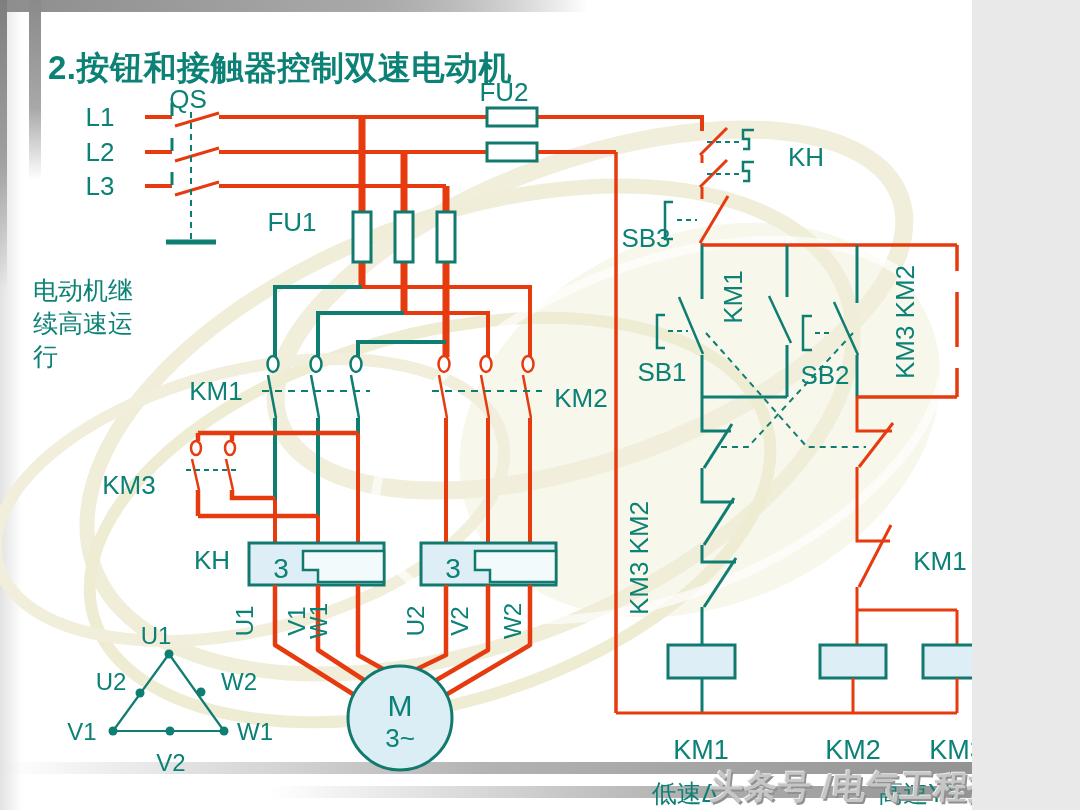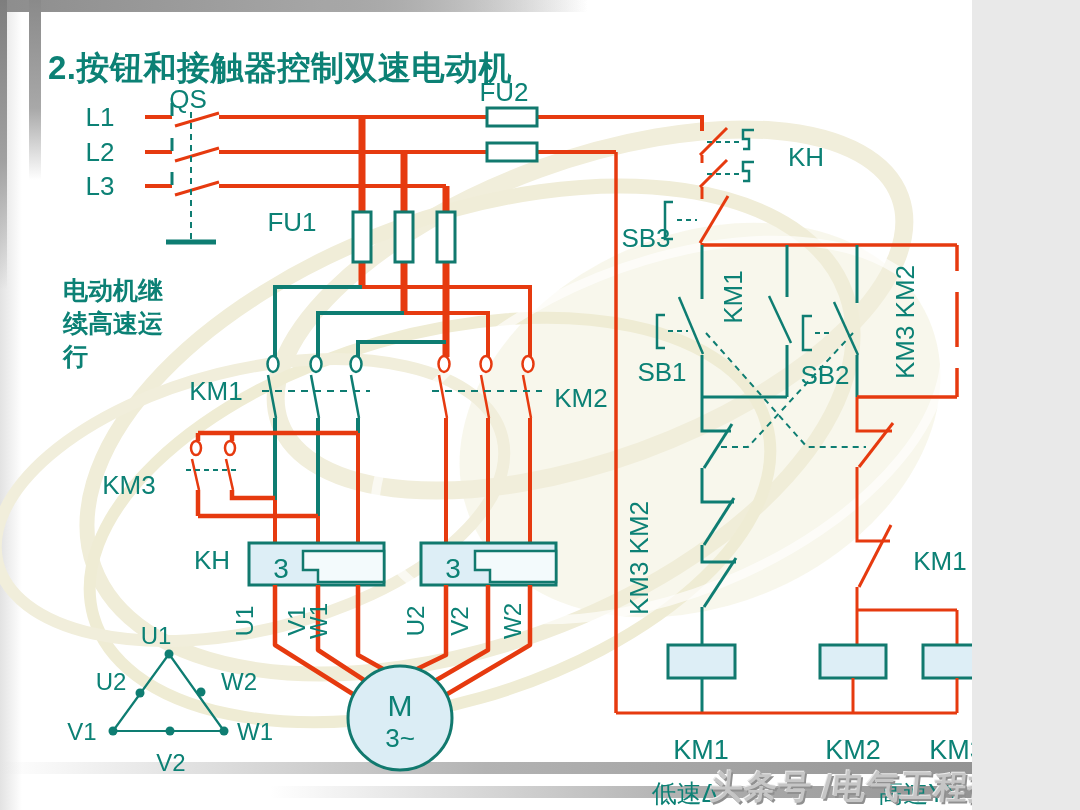--- a/index.html
+++ b/index.html
@@ -13,21 +13,21 @@
   .br-h1{left:0;top:762px;width:1080px;height:12px;background:linear-gradient(to right,rgba(160,160,160,0),#b3b3b3 45%,#8c8c8c);}
   .br-h2{left:0;top:786px;width:1080px;height:12px;background:linear-gradient(to right,rgba(160,160,160,0) 25%,#adadad 65%,#8a8a8a);}
   .br-v1{left:1035px;top:470px;width:12px;height:340px;background:linear-gradient(to bottom,rgba(150,150,150,0),#a2a2a2 50%,#8d8d8d);}
   .br-v2{left:1057px;top:60px;width:14px;height:750px;background:linear-gradient(to bottom,rgba(190,190,190,0),#cfcfcf 45%,#969696);}
   .left-fade{position:absolute;left:0;top:0;width:22px;height:810px;z-index:0;
              background:linear-gradient(to right,rgba(160,160,160,.30),rgba(255,255,255,0));}
   .title{position:absolute;left:48px;top:46px;z-index:2;font-size:33px;font-weight:bold;
          color:#0c8175;letter-spacing:.5px;white-space:nowrap;}
   .note{position:absolute;left:33px;top:274px;z-index:2;color:#0c8175;}
   .note-heading{font-size:25px;font-weight:bold;margin-bottom:16px;white-space:nowrap;}
-  .note-body{font-size:25px;font-weight:bold;width:112px;line-height:33px;word-break:break-all;margin-left:30px;}
+  .note-body{font-size:25px;font-weight:normal;width:112px;line-height:33px;word-break:break-all;}
   .schematic{position:absolute;left:0;top:0;z-index:2;}
   .watermark{position:absolute;left:710px;top:765px;z-index:5;font-size:33px;font-weight:bold;
              color:#c6c6c6;letter-spacing:1px;white-space:nowrap;transform:skewX(-6deg);
              text-shadow:2px 2px 0 #909090,-1px -1px 0 #e9e9e9;}
   svg text{font-family:"Liberation Sans","DejaVu Sans",sans-serif;fill:#0c8175;}
 </style>
 </head>
 <body>
 
 <div class="stage">

